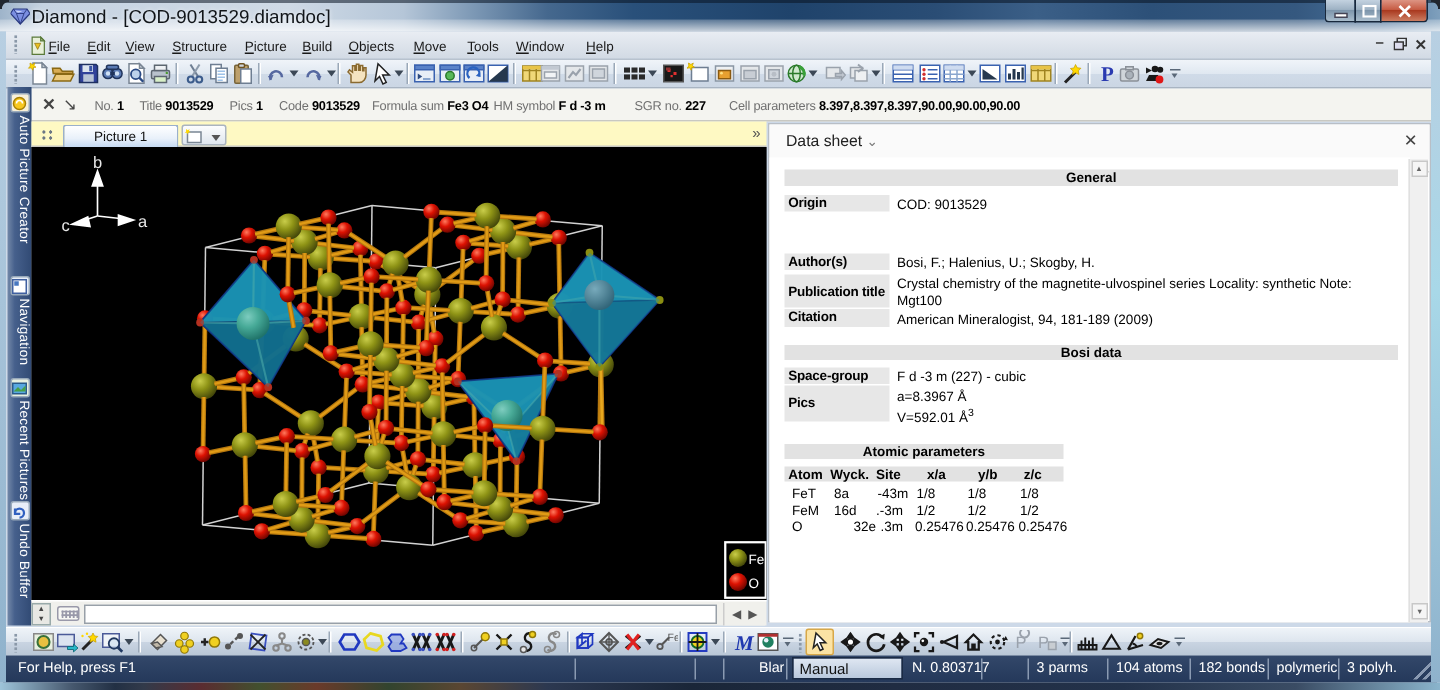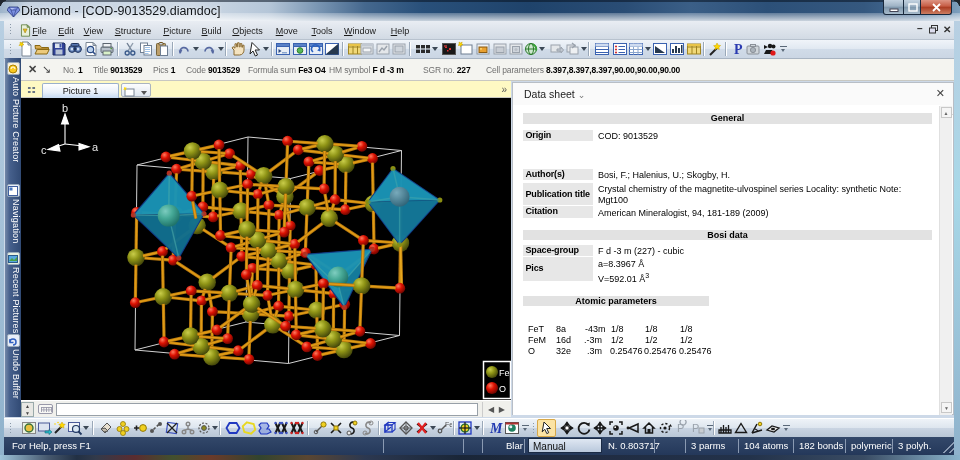--- a/index.html
+++ b/index.html
@@ -1016,39 +1016,47 @@
       <div class="val" style="top:79px;width:320px">Crystal chemistry of the magnetite-ulvospinel series Locality: synthetic Note: Mgt100</div>
 <div class="cell" style="top:101px;height:11.5px"><b>Citation</b></div>
       <div class="val" style="top:102.5px">American Mineralogist, 94, 181-189 (2009)</div>
 <div class="band" style="top:124.5px">Bosi data</div>
 <div class="cell" style="top:139.5px;height:11.5px"><b>Space-group</b></div>
       <div class="val" style="top:141px">F d -3 m (227) - cubic</div>
 <div class="cell" style="top:152px;height:23.5px;line-height:23.5px"><b>Pics</b></div>
       <div class="val" style="top:153.5px">a=8.3967 Å</div>
       <div class="val" style="top:165px">V=592.01 Å<sup>3</sup></div>
 <div class="band" style="top:190.5px;width:186px">Atomic parameters</div>
+<div class="trow thead" style="top:205.5px">
+        <span style="left:2.5px"><b>Atom</b></span>
+        <span style="left:30.5px"><b>Wyck.</b></span>
+        <span style="left:61px"><b>Site</b></span>
+        <span style="left:95px"><b>x/a</b></span>
+        <span style="left:129px"><b>y/b</b></span>
+        <span style="left:159.5px"><b>z/c</b></span>
+      </div>
 <div class="trow" style="top:218.5px">
         <span style="left:5px">FeT</span>
         <span style="left:33px">8a</span>
         <span style="left:62px">-43m</span>
         <span style="left:88px">1/8</span>
         <span style="left:122px">1/8</span>
         <span style="left:157px">1/8</span>
       </div>
 <div class="trow" style="top:229.5px">
         <span style="left:5px">FeM</span>
         <span style="left:33px">16d</span>
         <span style="left:61px">.-3m</span>
         <span style="left:88px">1/2</span>
         <span style="left:122px">1/2</span>
         <span style="left:157px">1/2</span>
       </div>
 <div class="trow" style="top:240.5px">
         <span style="left:5px">O</span>
-        <span style="left:33px">32e</span>
+        <span style="left:46px">32e</span>
         <span style="left:64px">.3m</span>
         <span style="left:87px">0.25476</span>
         <span style="left:121px">0.25476</span>
         <span style="left:156px">0.25476</span>
       </div>
 </div>
 <div class="ds-scroll">
       <div class="sarr">▲</div>
       <div class="sarr" style="position:absolute;bottom:1px;left:1px">▼</div>
     </div>

